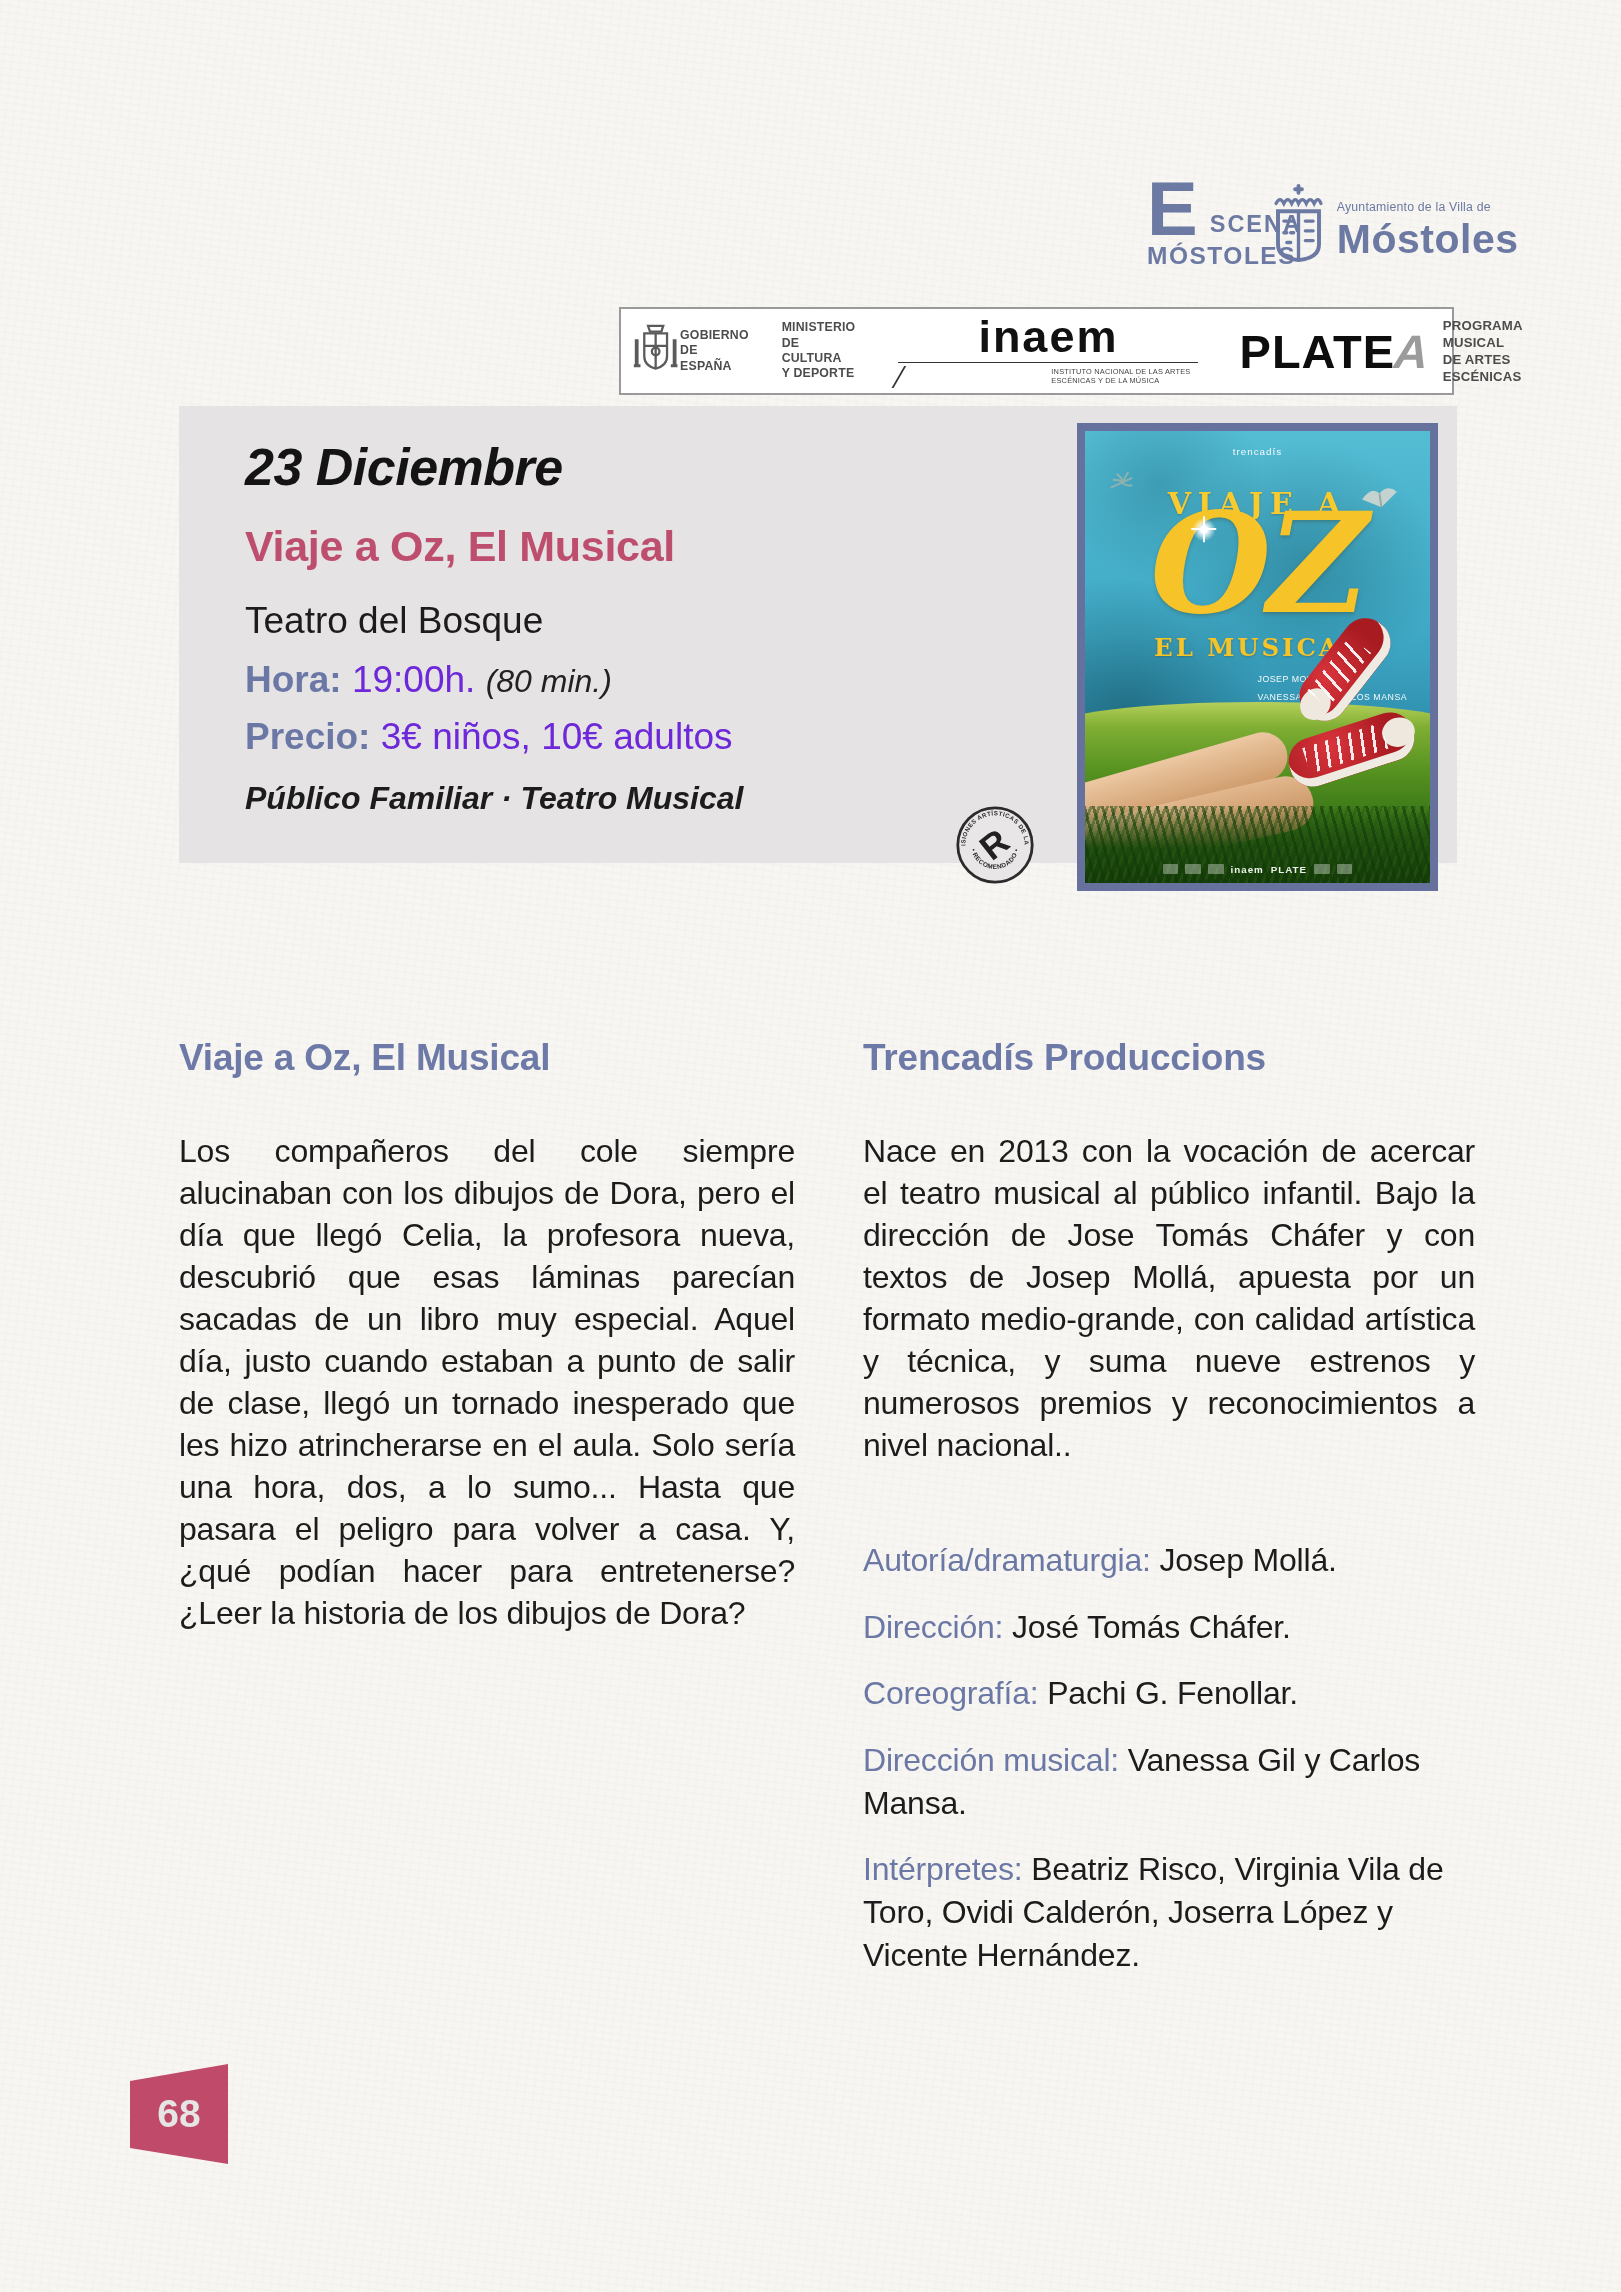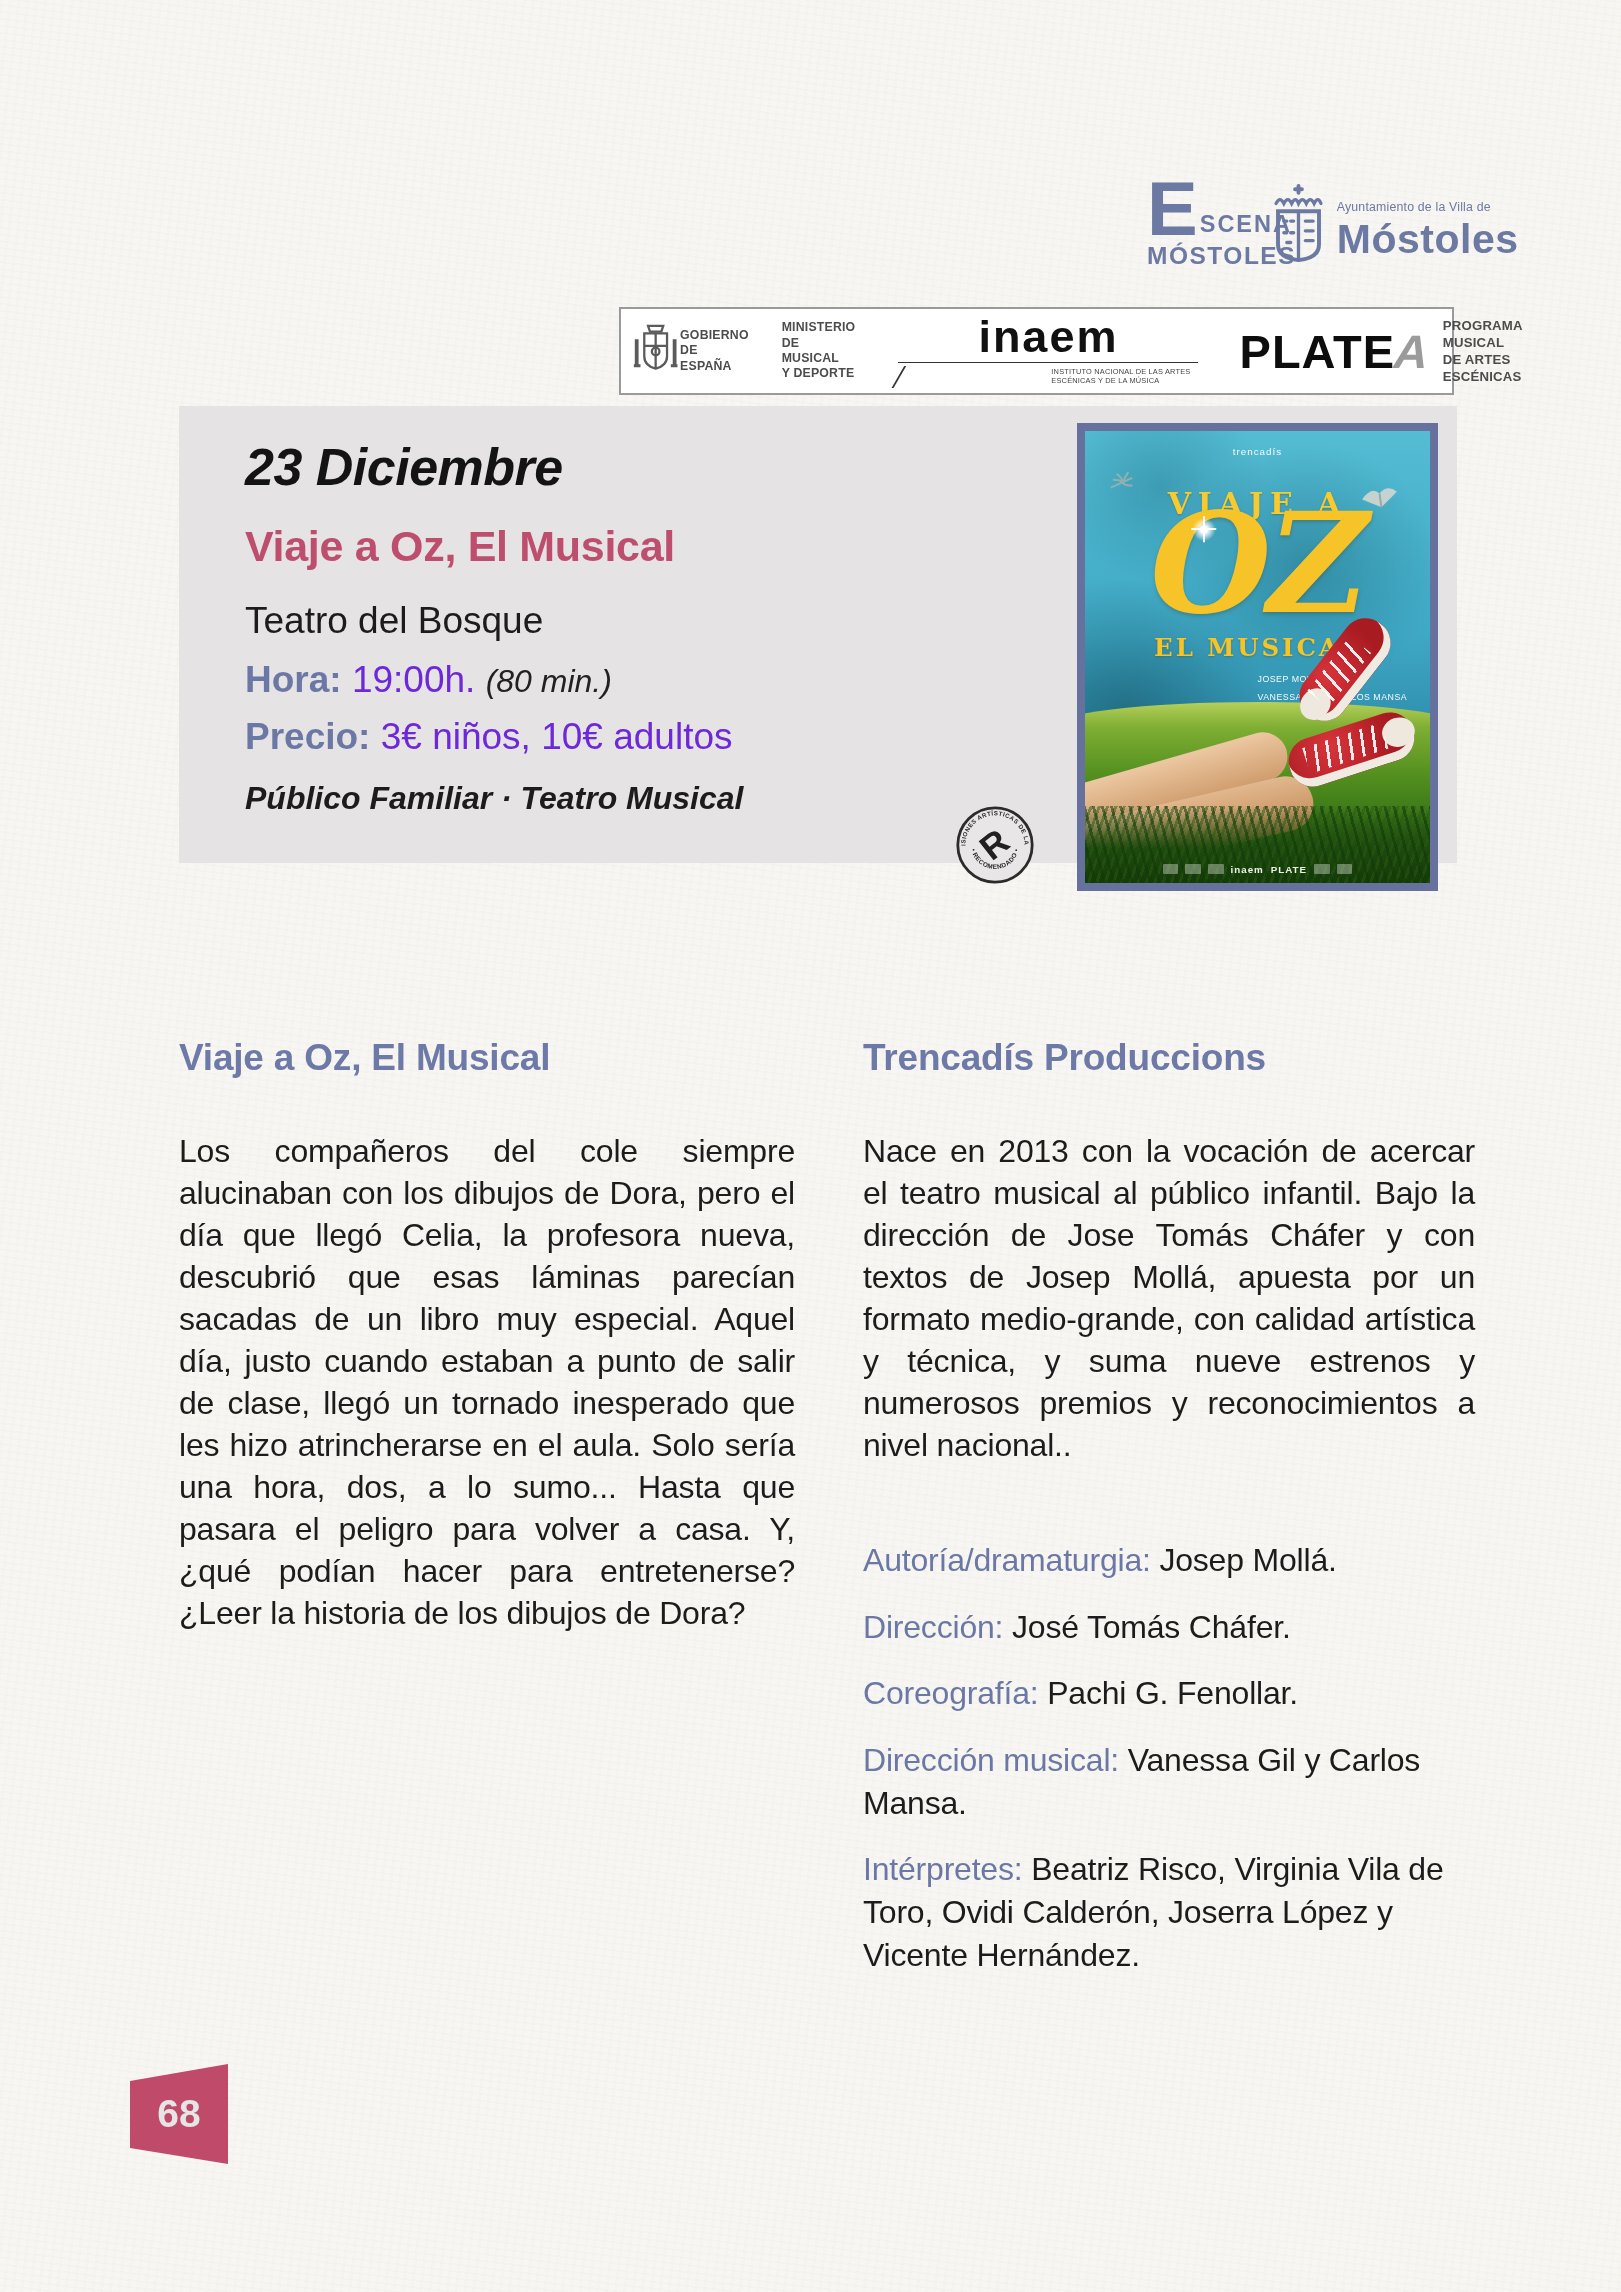--- a/index.html
+++ b/index.html
@@ -10,21 +10,21 @@
     background-image:
       repeating-linear-gradient(7deg,  rgba(0,0,0,.012) 0 2px, transparent 2px 6.9px),
       repeating-linear-gradient(97deg, rgba(90,80,60,.012) 0 2.9px, transparent 2.9px 8.8px);
     font-family:"Liberation Sans", sans-serif; color:#1d1c1c; overflow:hidden;
   }
 
   
   .escena { position:absolute; left:1147px; top:179px; color:#6b79a3; width:118px; }
   .escena-top { display:flex; align-items:flex-end; }
   .escena-e { font-size:76px; line-height:.78; font-weight:bold; }
-  .escena-rest { font-size:23.5px; font-weight:bold; letter-spacing:2px; margin-left:2px; }
+  .escena-rest { font-size:23.5px; font-weight:bold; letter-spacing:2px; margin-left:12px; }
   .escena-city { font-size:24.5px; font-weight:bold; letter-spacing:1.5px; margin-top:3.9px; }
 
   .ayto { position:absolute; left:1270px; top:182px; display:flex; align-items:flex-start; color:#6b79a3; }
   .ayto svg { display:block; }
   .ayto-text { margin-left:9.8px; padding-top:17.6px; }
   .ayto-small { font-size:12.3px; letter-spacing:0.2px; }
   .ayto-city { font-size:41px; font-weight:bold; letter-spacing:0.5px; margin-top:2px; }
 
   
   .gov {
@@ -178,21 +178,21 @@
       </svg>
       <div class="gov-lines">
         <div>GOBIERNO</div>
         <div>DE ESPAÑA</div>
       </div>
     </div>
     <div class="gov-div"></div>
     <div class="gov-sec sec-ministerio">
       <div class="gov-lines">
         <div>MINISTERIO</div>
-        <div>DE MUSICAL</div>
+        <div>DE CULTURA</div>
         <div>Y DEPORTE</div>
       </div>
     </div>
     <div class="gov-div"></div>
     <div class="gov-sec sec-inaem">
       <div class="inaem-word">inaem</div>
       <div class="inaem-sub">
         <span class="inaem-slash"></span>
         <span>INSTITUTO NACIONAL DE LAS ARTES ESCÉNICAS Y DE LA MÚSICA</span>
       </div>

